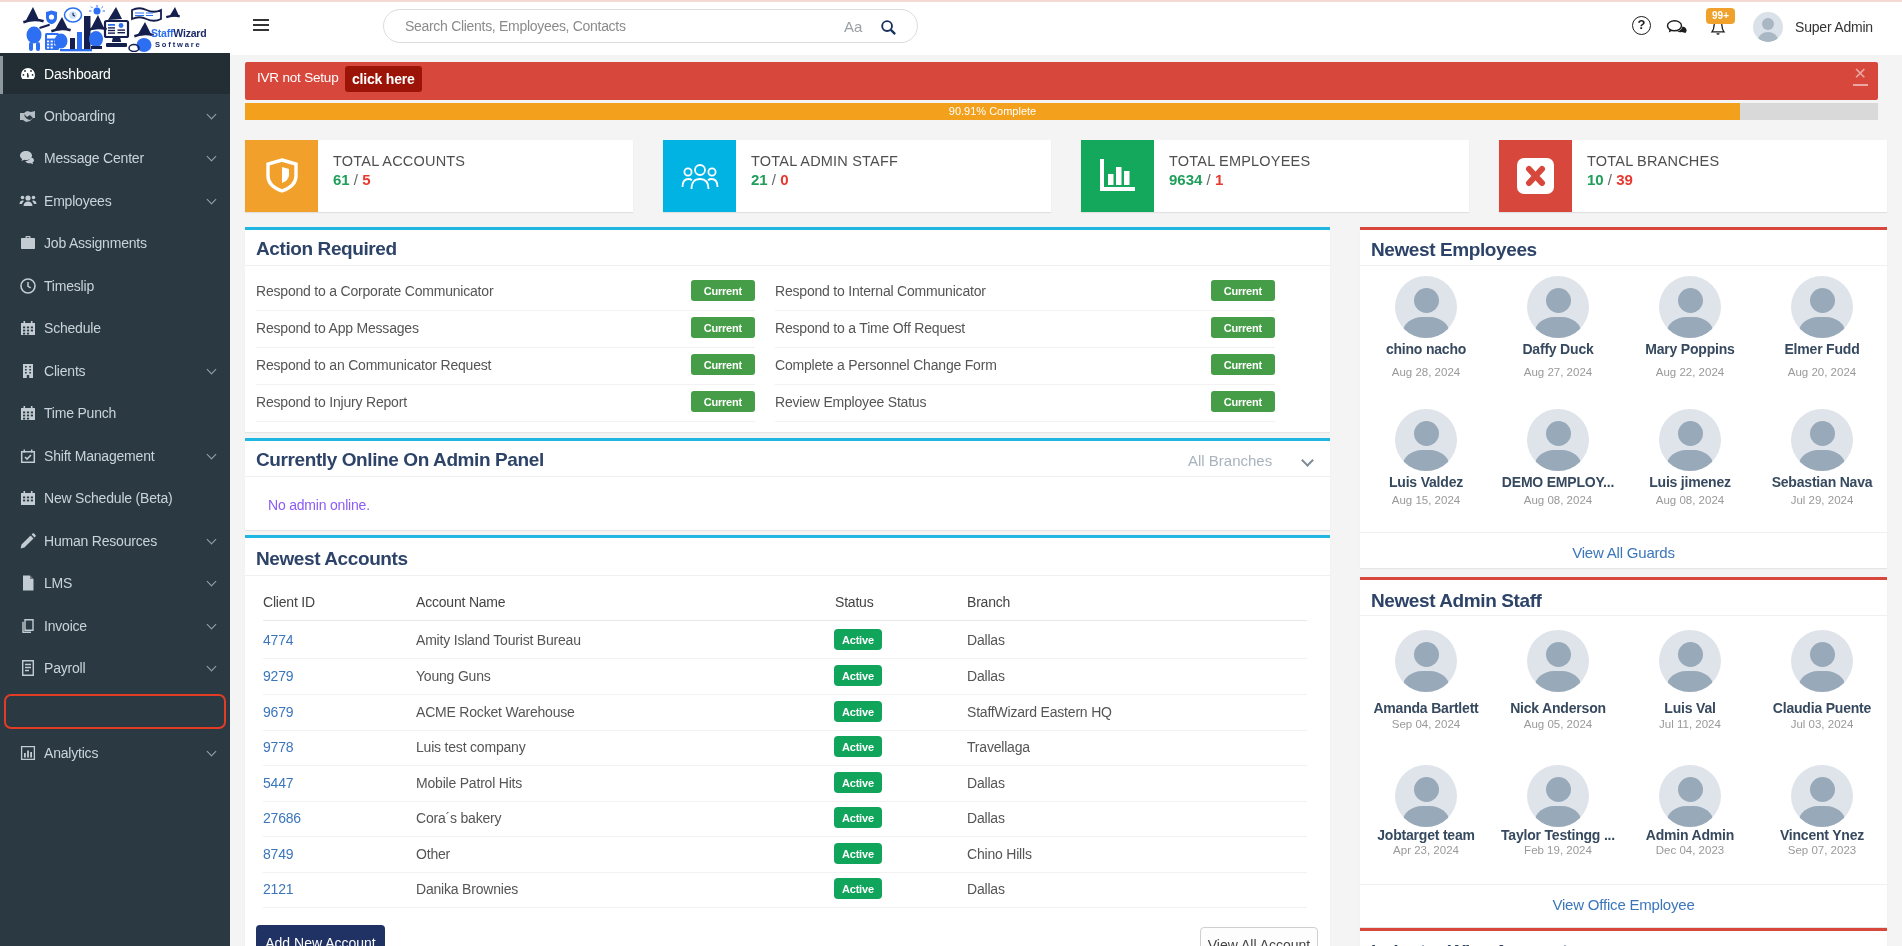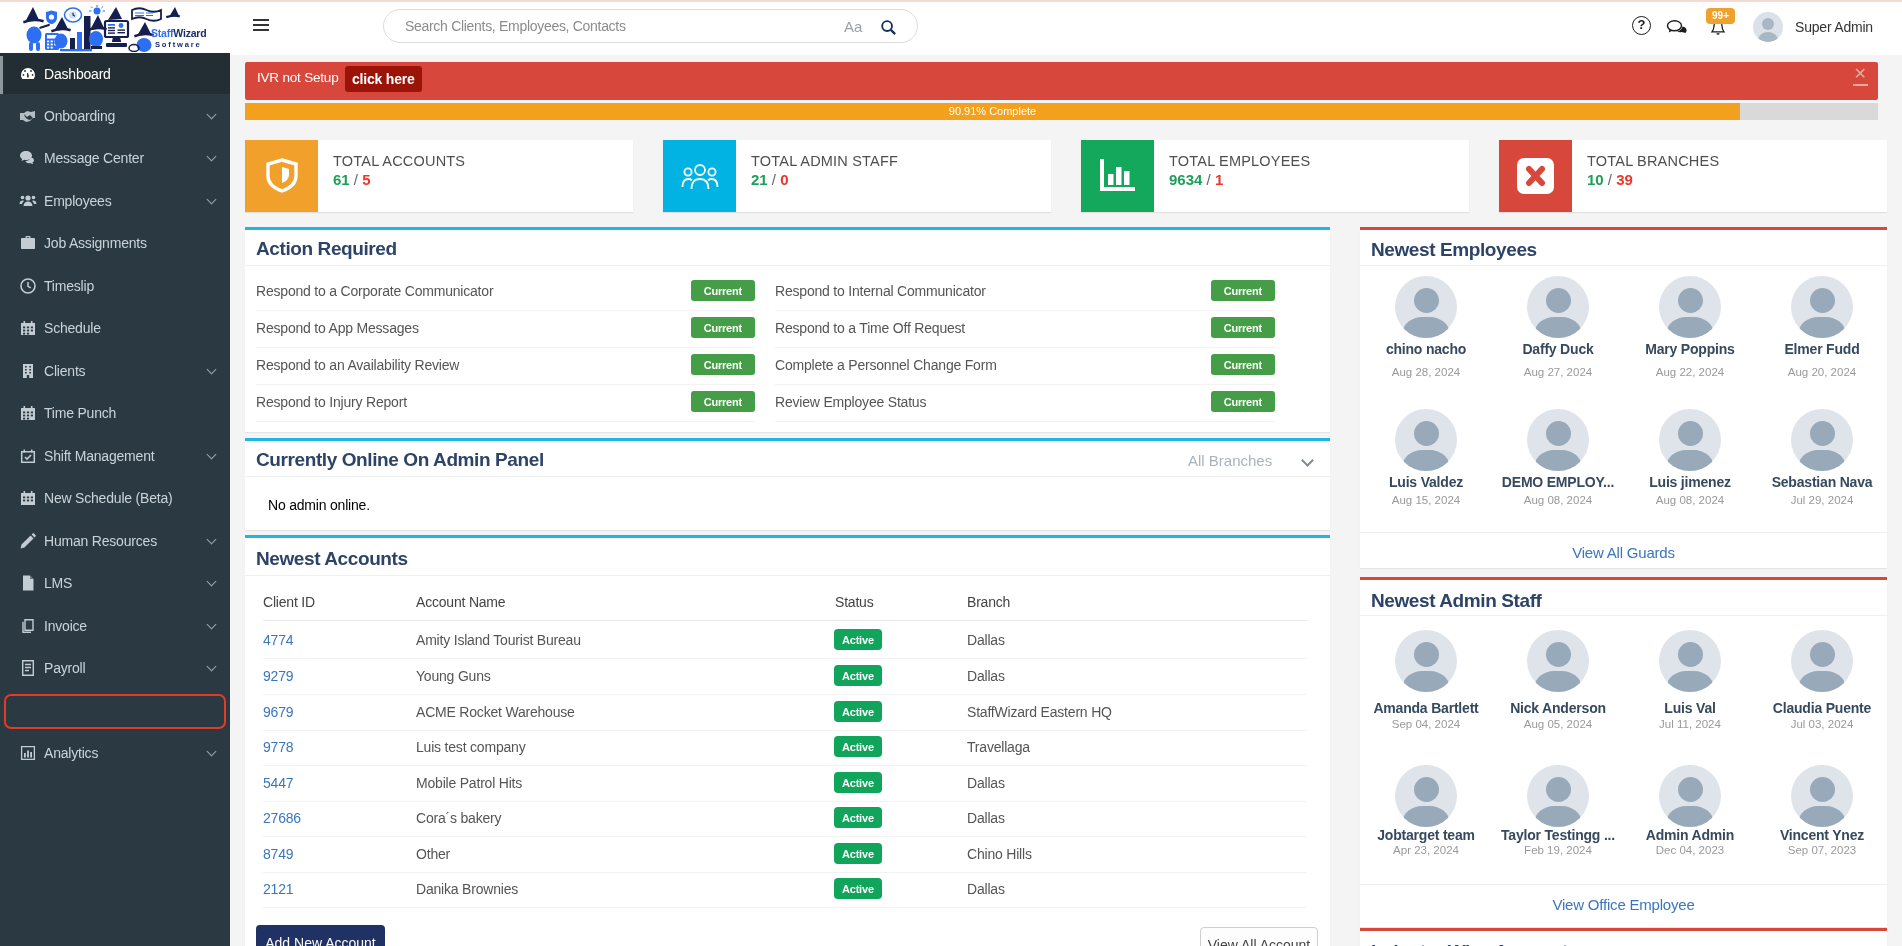--- a/index.html
+++ b/index.html
@@ -445,21 +445,21 @@
 
   <div class="arow" style="left:256px; top:274px; width:499px;">
       <span class="at">Respond to a Corporate Communicator</span>
       <span class="badge-g">Current</span>
     </div>
   <div class="arow" style="left:256px; top:311px; width:499px;">
       <span class="at">Respond to App Messages</span>
       <span class="badge-g">Current</span>
     </div>
   <div class="arow" style="left:256px; top:348px; width:499px;">
-      <span class="at">Respond to an Availability Review</span>
+      <span class="at">Respond to an Communicator Request</span>
       <span class="badge-g">Current</span>
     </div>
   <div class="arow" style="left:256px; top:385px; width:499px;">
       <span class="at">Respond to Injury Report</span>
       <span class="badge-g">Current</span>
     </div>
   <div class="arow" style="left:775px; top:274px; width:500px;">
       <span class="at">Respond to Internal Communicator</span>
       <span class="badge-g">Current</span>
     </div>
@@ -474,21 +474,21 @@
   <div class="arow" style="left:775px; top:385px; width:500px;">
       <span class="at">Review Employee Status</span>
       <span class="badge-g">Current</span>
     </div>
 
   <div class="panel bt-cyan" style="left:245px; top:438px; width:1085px; height:92px;"></div>
   <div class="ptitle" style="left:256px; top:449px;">Currently Online On Admin Panel</div>
   <div class="pdiv" style="left:245px; top:476px; width:1085px;"></div>
   <div class="abs" style="left:1188px; top:452px; font-size:15px; color:#a9b3bd;">All Branches</div>
   <div class="abs" style="left:1303px; top:456px; width:9px; height:9px; border-right:2px solid #7d8a96; border-bottom:2px solid #7d8a96; transform:rotate(45deg);"></div>
-  <div class="abs" style="left:268px; top:497px; font-size:14px; letter-spacing:-0.2px; color:#000000;">No admin online.</div>
+  <div class="abs" style="left:268px; top:497px; font-size:14px; letter-spacing:-0.2px; color:#8b5cf6;">No admin online.</div>
 
   <div class="panel bt-cyan" style="left:245px; top:535px; width:1085px; height:411px;"></div>
   <div class="ptitle" style="left:256px; top:548px;">Newest Accounts</div>
   <div class="pdiv" style="left:245px; top:575px; width:1085px;"></div>
 
   <div class="trow" style="top:585px; border-bottom:1px solid #e8e8e8; color:#444;">
     <span class="c1" style="color:#444;">Client ID</span>
       <span class="c2">Account Name</span>
     <span style="position:absolute; left:572px; top:9px;">Status</span>
       <span class="c4">Branch</span>

